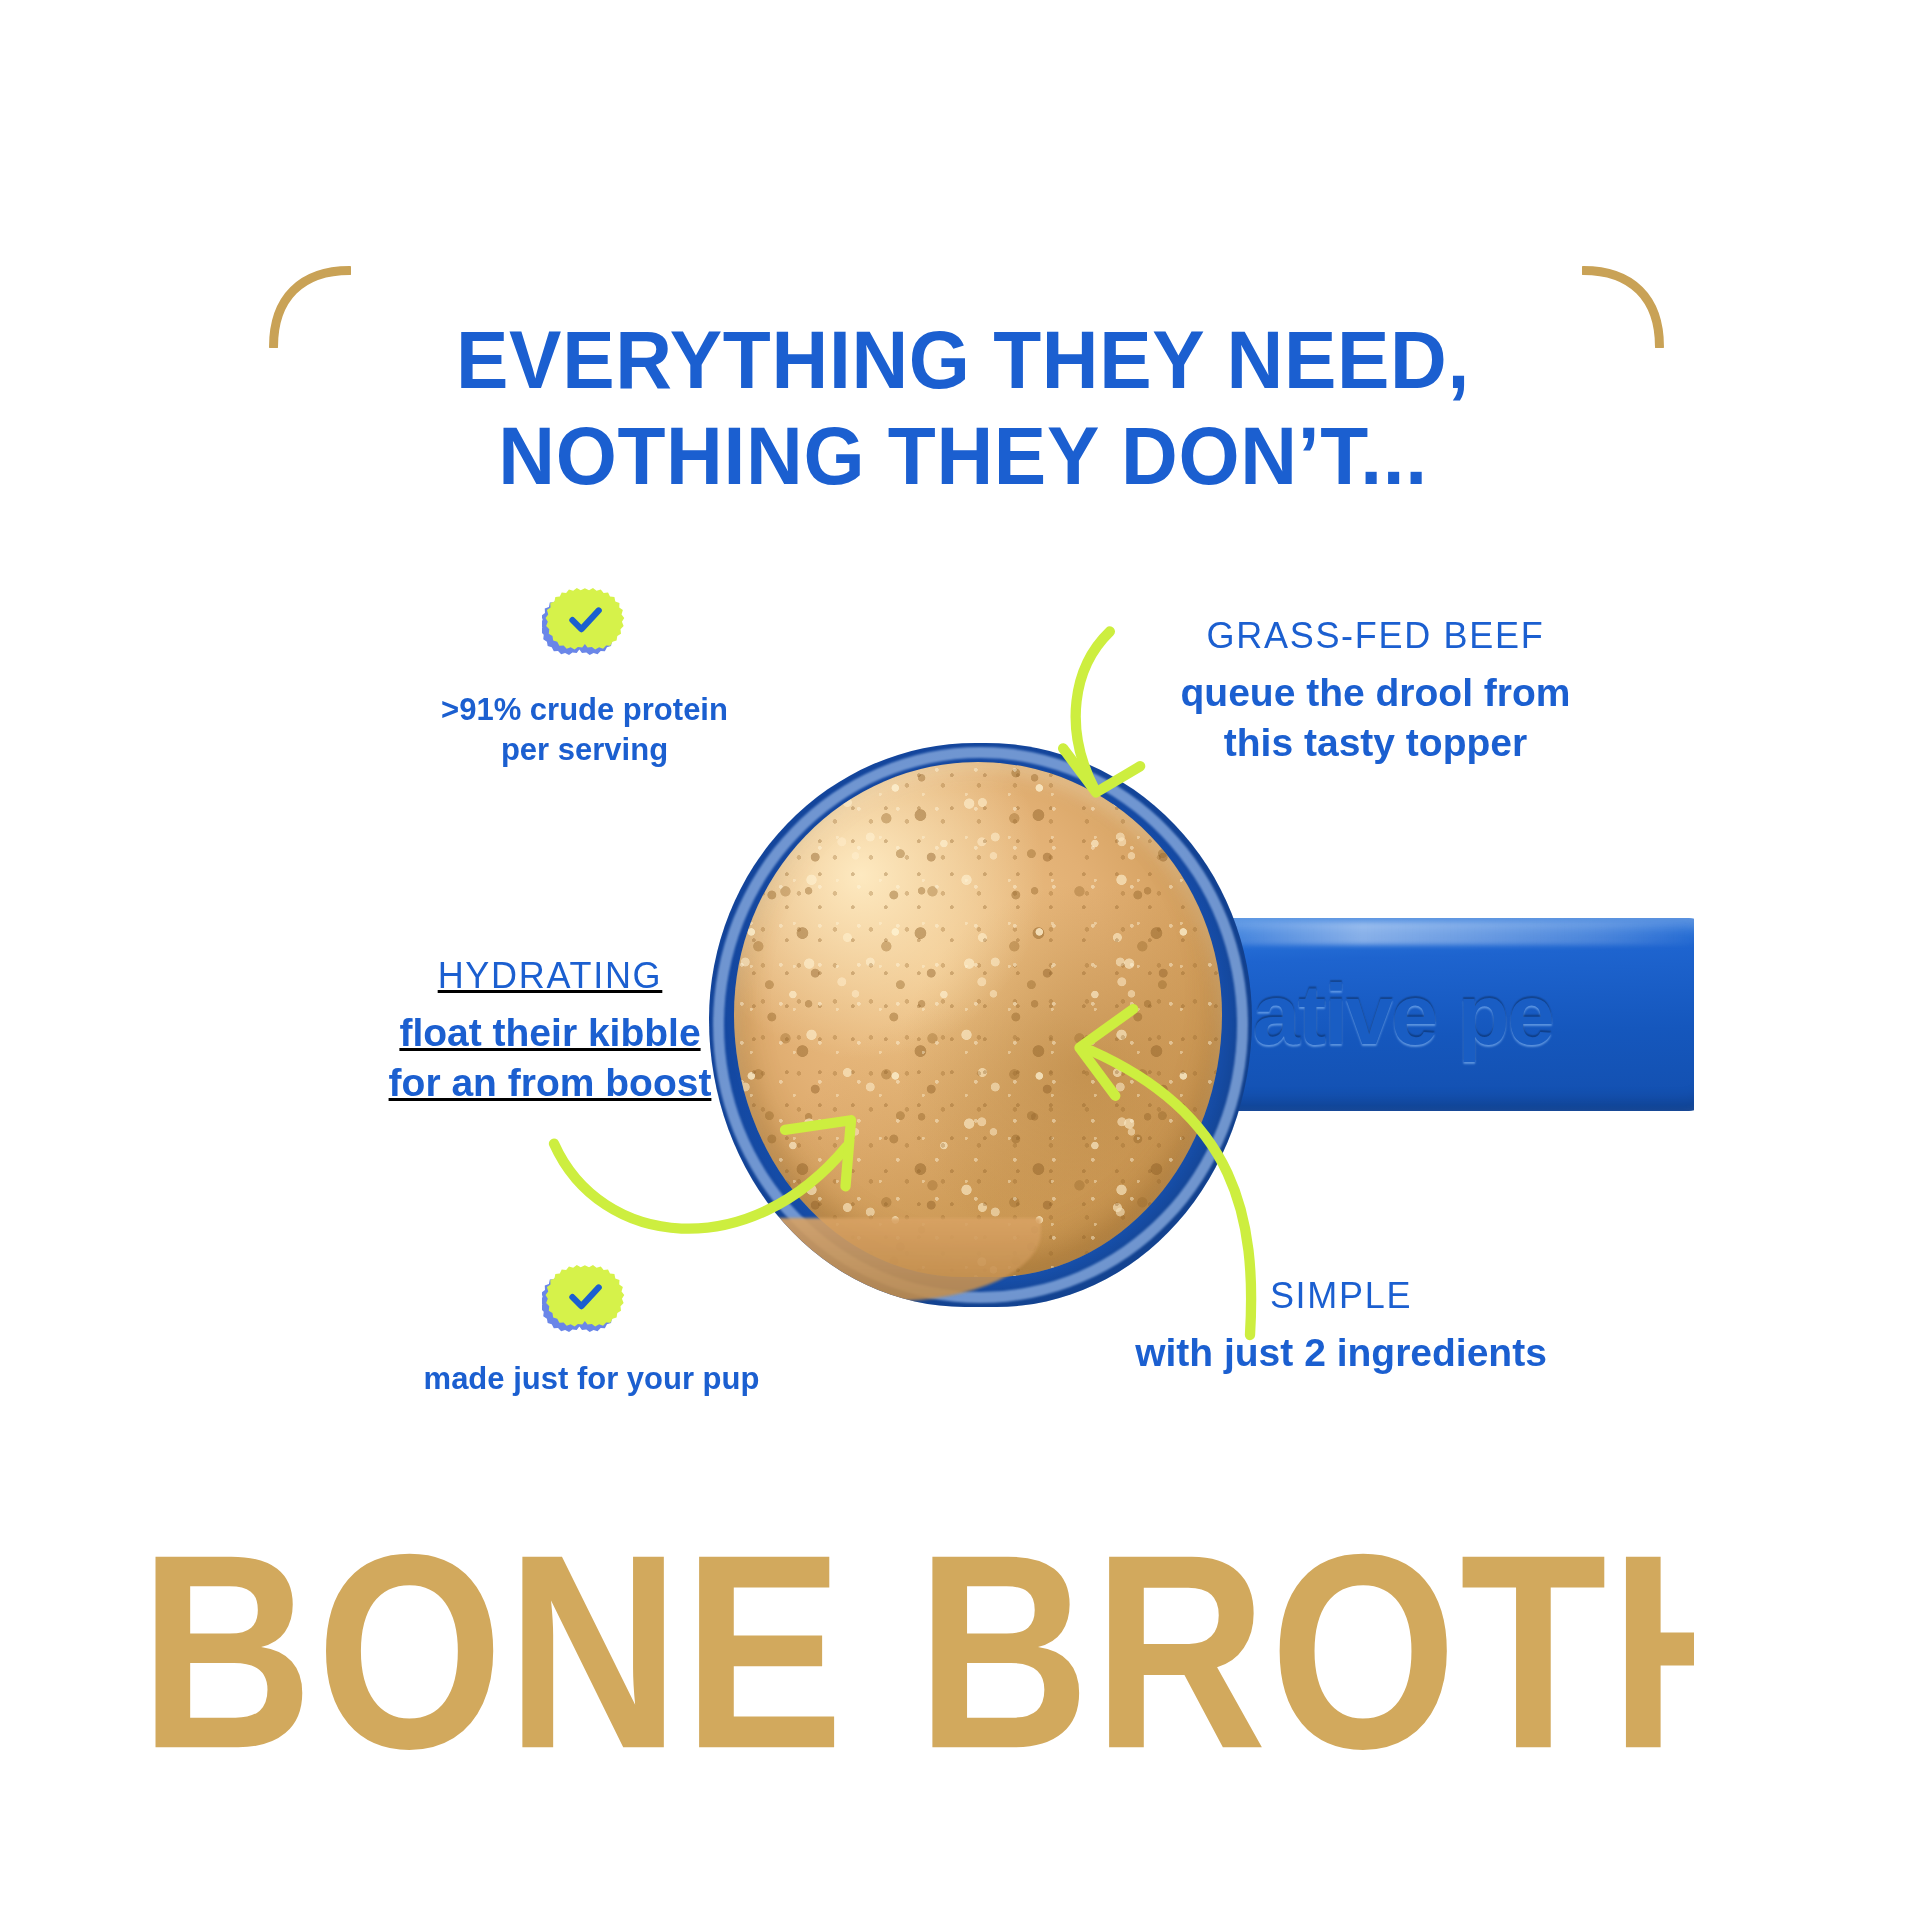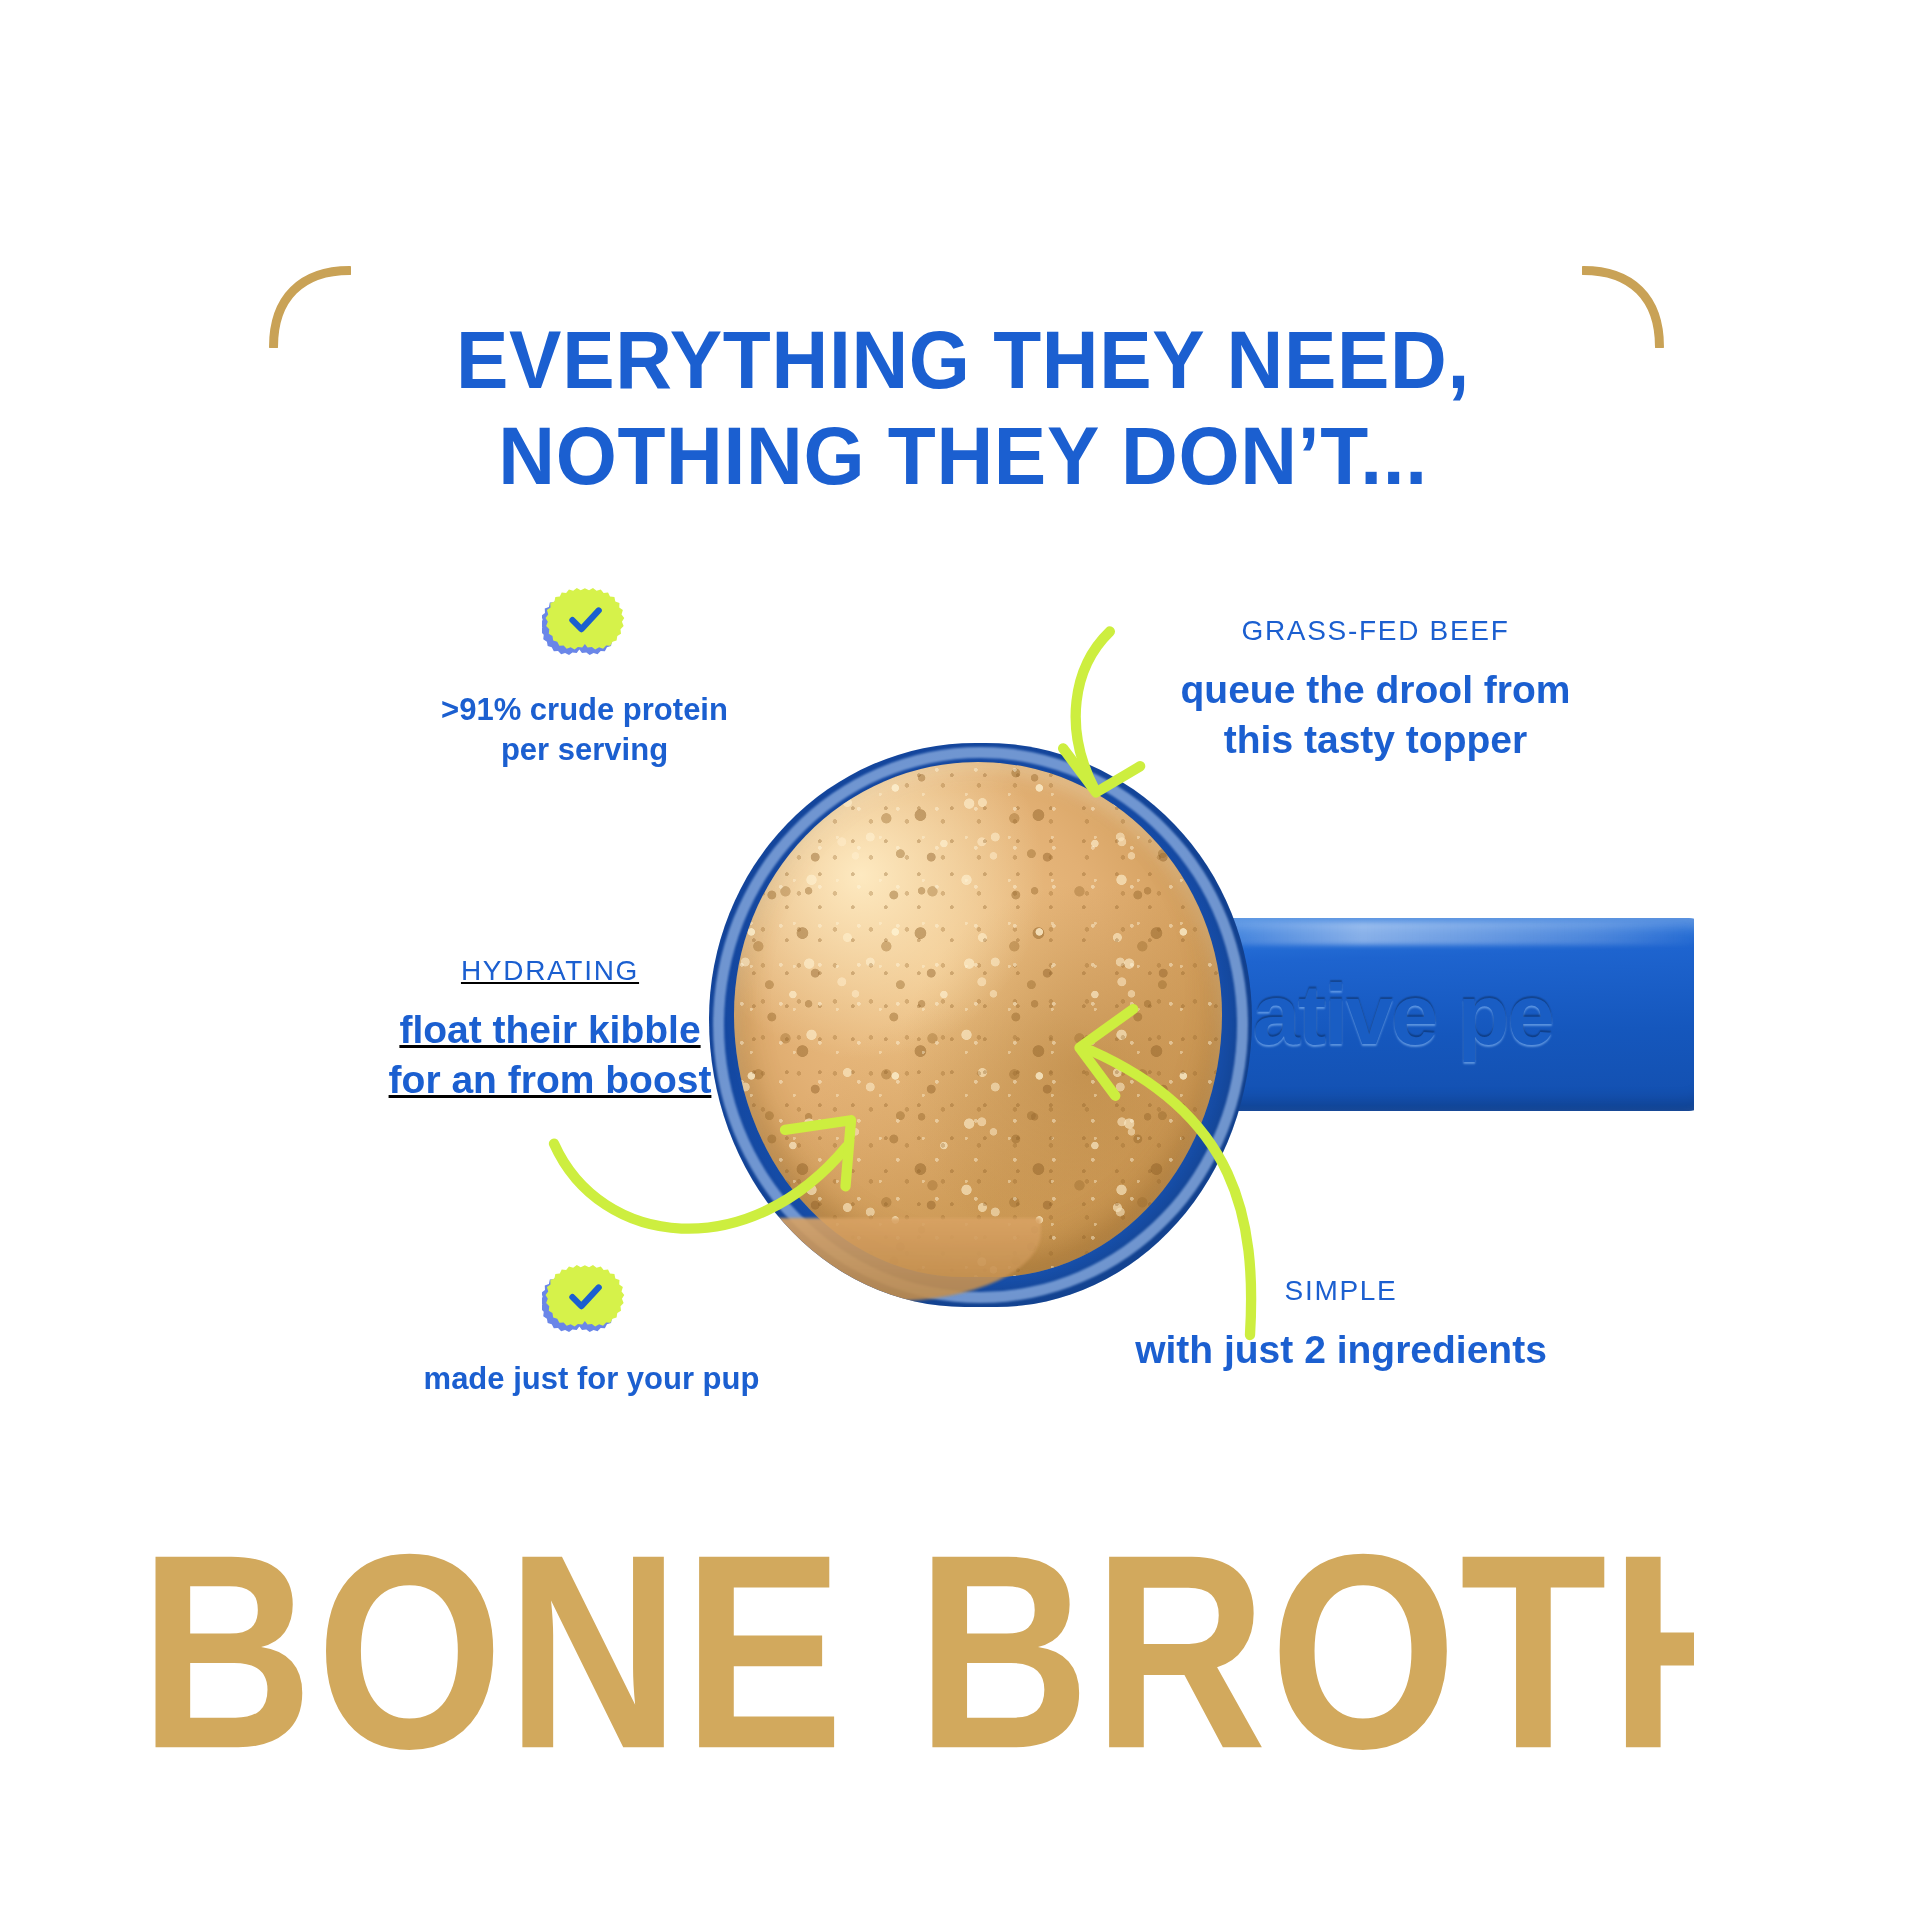--- a/index.html
+++ b/index.html
@@ -201,32 +201,32 @@
     width: 83px;
     height: 83px;
   }
 
   
   .callout { position: absolute; }
   .callout .co-title {
     color: #1b5fd0;
     font-family: "Liberation Sans", sans-serif;
     font-weight: 400;
-    font-size: 28px;
+    font-size: 36px;
     letter-spacing: 1.7px;
     line-height: 1.1;
     white-space: nowrap;
   }
   .callout .co-body {
     color: #1b5fd0;
     font-family: "Liberation Sans", sans-serif;
     font-weight: 700;
     font-size: 39px;
     line-height: 1.3;
-    margin-top: 18px;
+    margin-top: 12px;
   }
   .callout .co-body .ln { display: block; white-space: nowrap; }
   .center-txt { text-align: center; }
 
   
   .callout.badge-callout .co-body {
     font-size: 31px;
     margin-top: 12px;
   }
 

